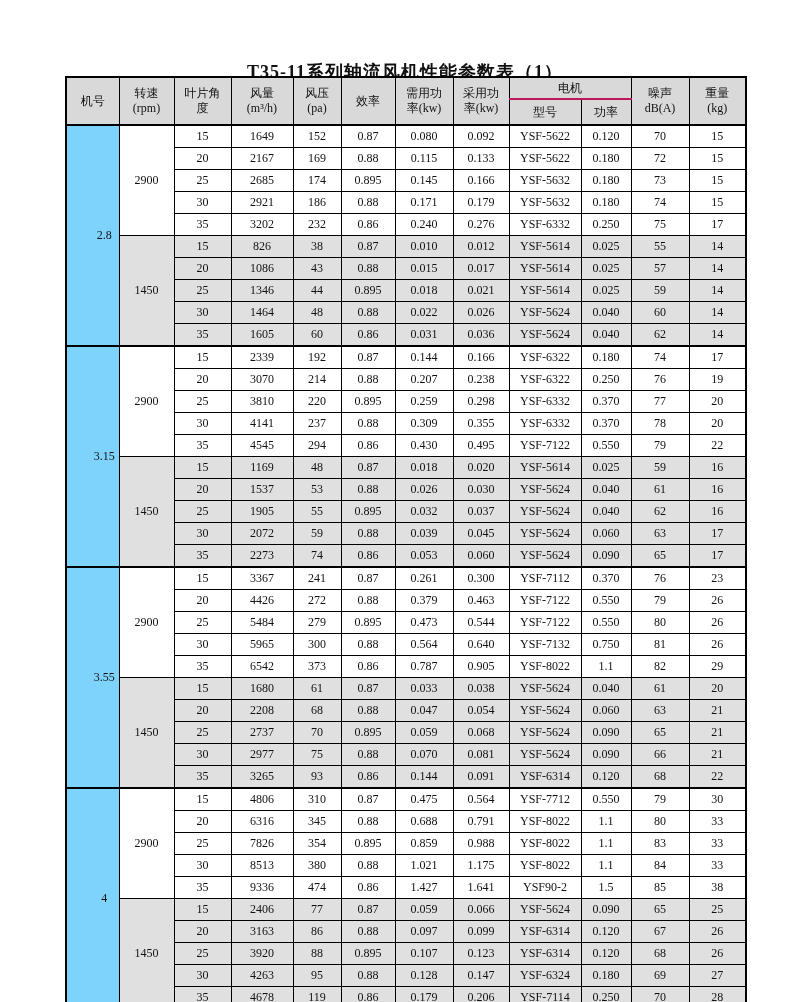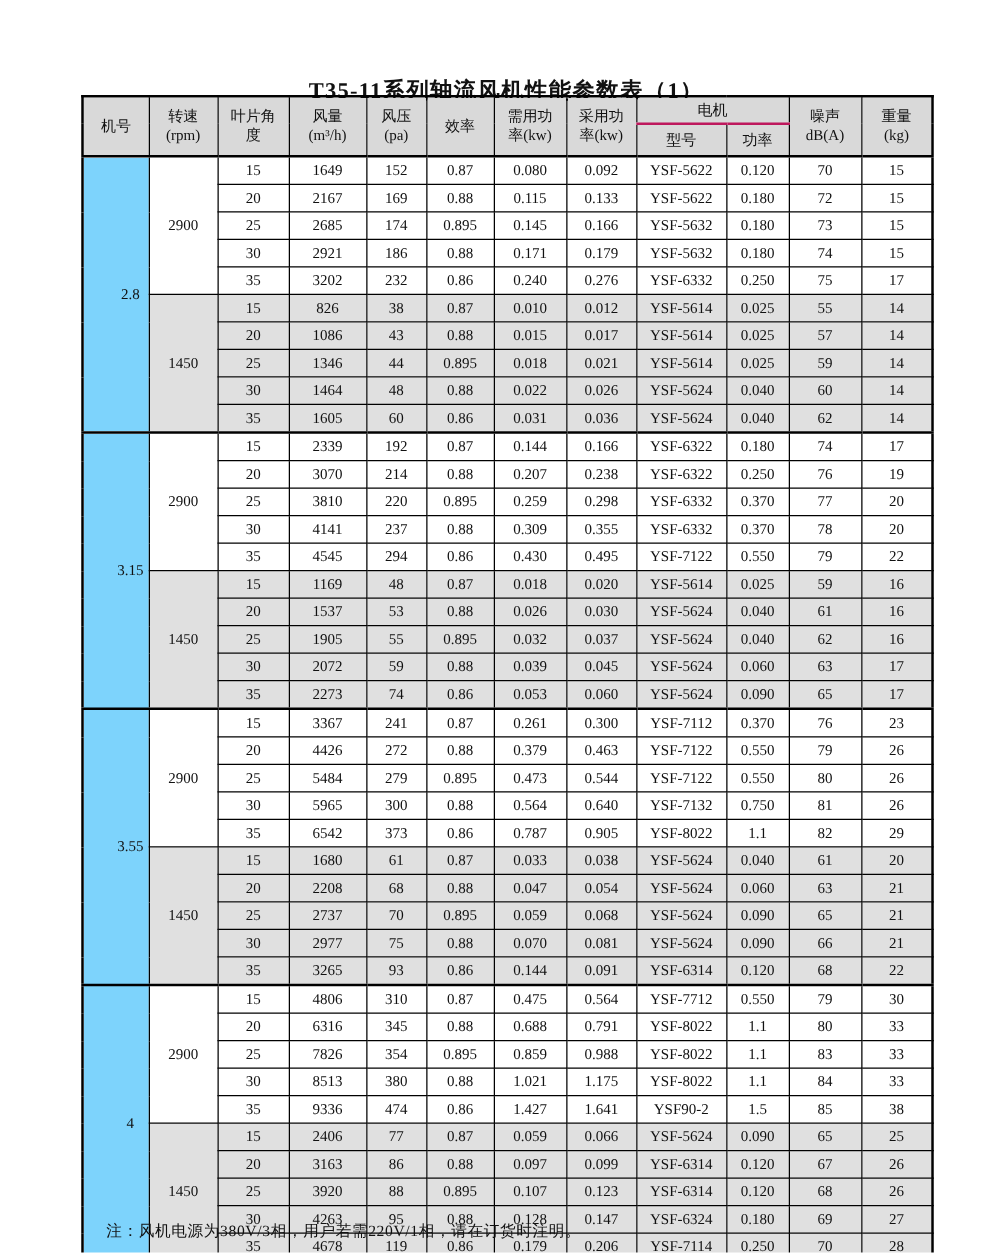--- a/index.html
+++ b/index.html
@@ -591,15 +591,14 @@
           <td>0.179</td>
           <td>0.206</td>
           <td>YSF-7114</td>
           <td>0.250</td>
           <td>70</td>
           <td>28</td>
         </tr>
       </tbody>
   </table>
 
-  <div class="note">注：风机电源为380V/3相，用户若需220V/1相，请在订货时注明。</div>
 
 </div>
 
 </body></html>

